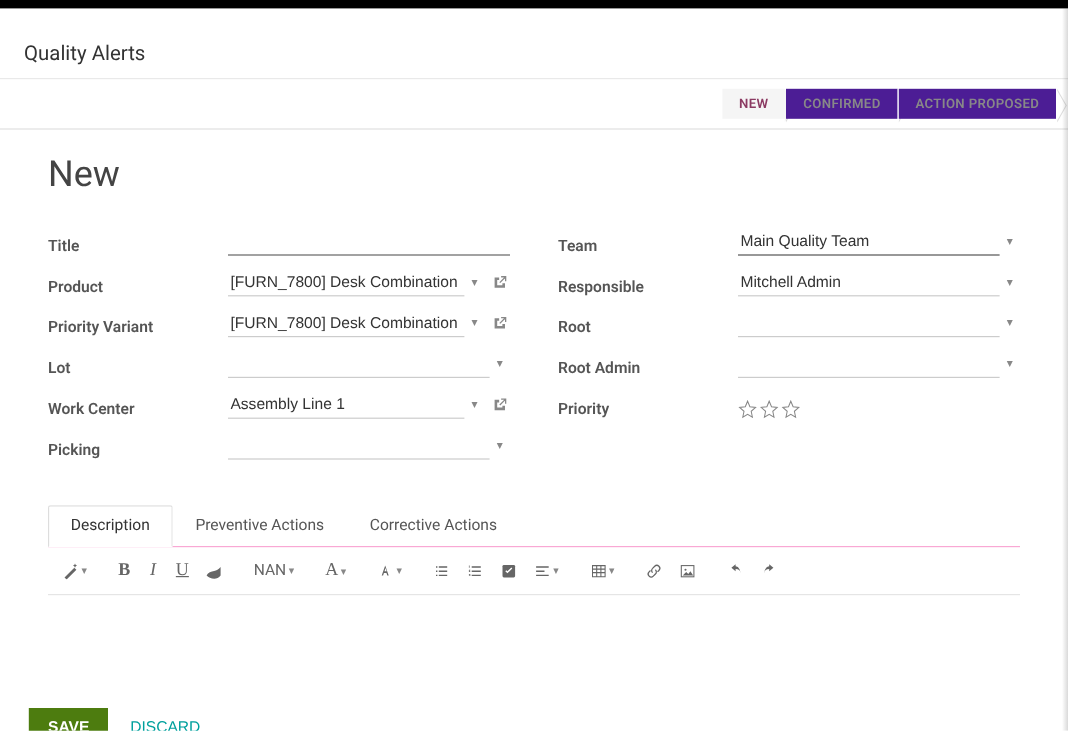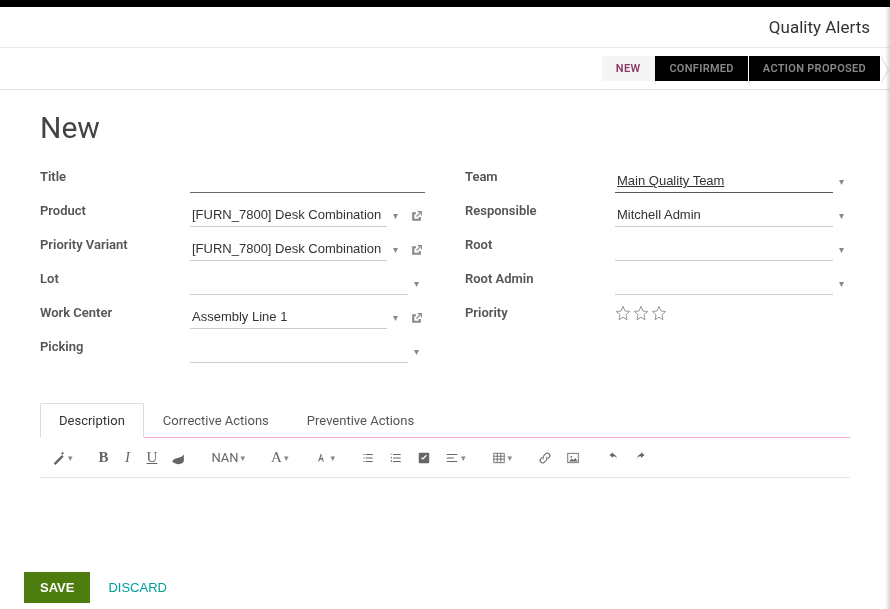--- a/index.html
+++ b/index.html
@@ -1,35 +1,35 @@
 <!DOCTYPE html>
 <html><head>
 <meta charset="utf-8">
 <style>
   * { box-sizing: border-box; margin: 0; padding: 0; }
   body { font-family: -apple-system, BlinkMacSystemFont, "Segoe UI", Roboto, sans-serif; font-size: 13px; color: #333; background: #fff; width: 890px; height: 609px; overflow: hidden; position: relative; }
   .topbar { background: #000; height: 7px; width: 100%; }
-  .header { padding: 10px 20px 10px 20px; border-bottom: 1px solid #e9e9e9; font-size: 17px; color: #333; text-align: right; }
+  .header { padding: 28px 20px 10px 20px; border-bottom: 1px solid #e9e9e9; font-size: 17px; color: #333; }
   .status-row { display: flex; justify-content: flex-end; align-items: center; padding: 8px 10px 8px 20px; border-bottom: 1px solid #e0e0e0; }
-  .status-row .stage { padding: 6px 14px; font-size: 11px; font-weight: 600; color: #888; letter-spacing: 0.3px; background: #000000; position: relative; margin-left: 1px; }
+  .status-row .stage { padding: 6px 14px; font-size: 11px; font-weight: 600; color: #888; letter-spacing: 0.3px; background: #4c1d95; position: relative; margin-left: 1px; }
   .status-row .stage.active { color: #8B3A62; background: #f5f5f5; }
   .stage::after {
     content: ""; position: absolute; right: -8px; top: 0; width: 0; height: 0;
     border-top: 14px solid transparent; border-bottom: 14px solid transparent; border-left: 8px solid #fff;
   }
   .stage.active::after { border-left-color: #f5f5f5; }
   .stage::before {
     content: ""; position: absolute; right: -9px; top: 0; width: 0; height: 0;
     border-top: 14px solid transparent; border-bottom: 14px solid transparent; border-left: 8px solid #ddd;
   }
   .content { padding: 20px 40px 0 40px; }
   h1.title { font-size: 30px; font-weight: 400; color: #444; margin-bottom: 24px; }
   .form-grid { display: flex; gap: 40px; }
   .col { flex: 1; }
-  .field-row { display: flex; align-items: flex-start; margin-bottom: 8px; min-height: 26px; }
+  .field-row { display: flex; align-items: flex-end; margin-bottom: 8px; min-height: 26px; }
   .field-label { width: 150px; font-size: 13px; font-weight: 600; color: #555; flex-shrink: 0; }
   .field-value { flex: 1; display: flex; align-items: center; }
   .field-input { flex: 1; border: none; border-bottom: 1px solid #ccc; padding: 4px 2px; font-size: 13px; color: #333; outline: none; background: transparent; }
   .field-input.title-input { border-bottom: 1.5px solid #666; }
   .dropdown-arrow { color: #888; font-size: 10px; padding: 0 6px; cursor: pointer; }
   .ext-icon { color: #888; cursor: pointer; padding: 0 2px; margin-left: 4px; }
   .ext-icon svg { width: 13px; height: 13px; vertical-align: middle; }
   .stars { display: flex; gap: 2px; }
   .star { width: 16px; height: 16px; cursor: pointer; }
   .star svg { width: 16px; height: 16px; fill: none; stroke: #888; stroke-width: 1.3; }
@@ -39,21 +39,21 @@
   .tab.active { border-color: #ddd; border-bottom: 1px solid #fff; margin-bottom: -1px; border-radius: 2px 2px 0 0; color: #333; }
   .toolbar { display: flex; align-items: center; gap: 2px; padding: 8px 6px; border-bottom: 1px solid #e5e5e5; color: #666; flex-wrap: wrap; }
   .tb-btn { padding: 3px 6px; cursor: pointer; display: inline-flex; align-items: center; gap: 2px; min-width: 22px; justify-content: center; }
   .tb-btn svg { width: 14px; height: 14px; fill: #666; }
   .tb-sep { width: 10px; }
   .tb-btn .caret { font-size: 9px; color: #888; }
   .editor-area { min-height: 80px; padding: 12px; }
   .footer { padding: 14px 24px; display: flex; align-items: center; gap: 18px; }
   .btn-save { background: #4d7c0f; color: #fff; border: none; padding: 8px 16px; font-size: 13px; font-weight: 600; cursor: pointer; }
   .btn-discard { background: none; border: none; color: #00a09d; font-size: 13px; font-weight: 500; cursor: pointer; }
-  .special-border { border-bottom: 1.5px solid #555; text-decoration: underline; }
+  .special-border { border-bottom: 1.5px solid #555; }
   .rightshadow { position:absolute; right:0; top:7px; bottom:0; width:5px; background: linear-gradient(to left, rgba(0,0,0,0.15), transparent);}
 </style>
 </head>
 <body>
 
 <div class="topbar"></div>
 
 <div class="header">Quality Alerts</div>
 
 <div class="status-row">
@@ -168,22 +168,22 @@
                 <path d="M12 2l2.9 6.9L22 9.7l-5.5 4.9L18 22l-6-3.6L6 22l1.5-7.4L2 9.7l7.1-.8L12 2z"></path>
               </svg></span>
         </div>
       </div>
     </div>
   </div>
 
   <div class="notebook">
     <div class="tabs">
       <div class="tab active">Description</div>
+      <div class="tab">Preventive Actions</div>
       <div class="tab">Corrective Actions</div>
-      <div class="tab">Preventive Actions</div>
     </div>
     <div class="toolbar">
       <span class="tb-btn">
           <svg viewBox="0 0 24 24">
             <path d="M3 21l14-14 3 3L6 24zM17 3l1-2 1 2 2 1-2 1-1 2-1-2-2-1z"></path>
           </svg>
           <span class="caret">▾</span>
         </span>
       <span class="tb-sep"></span>
       <span class="tb-btn" style="font-weight:bold;font-family:serif;font-size:15px;">B</span>

